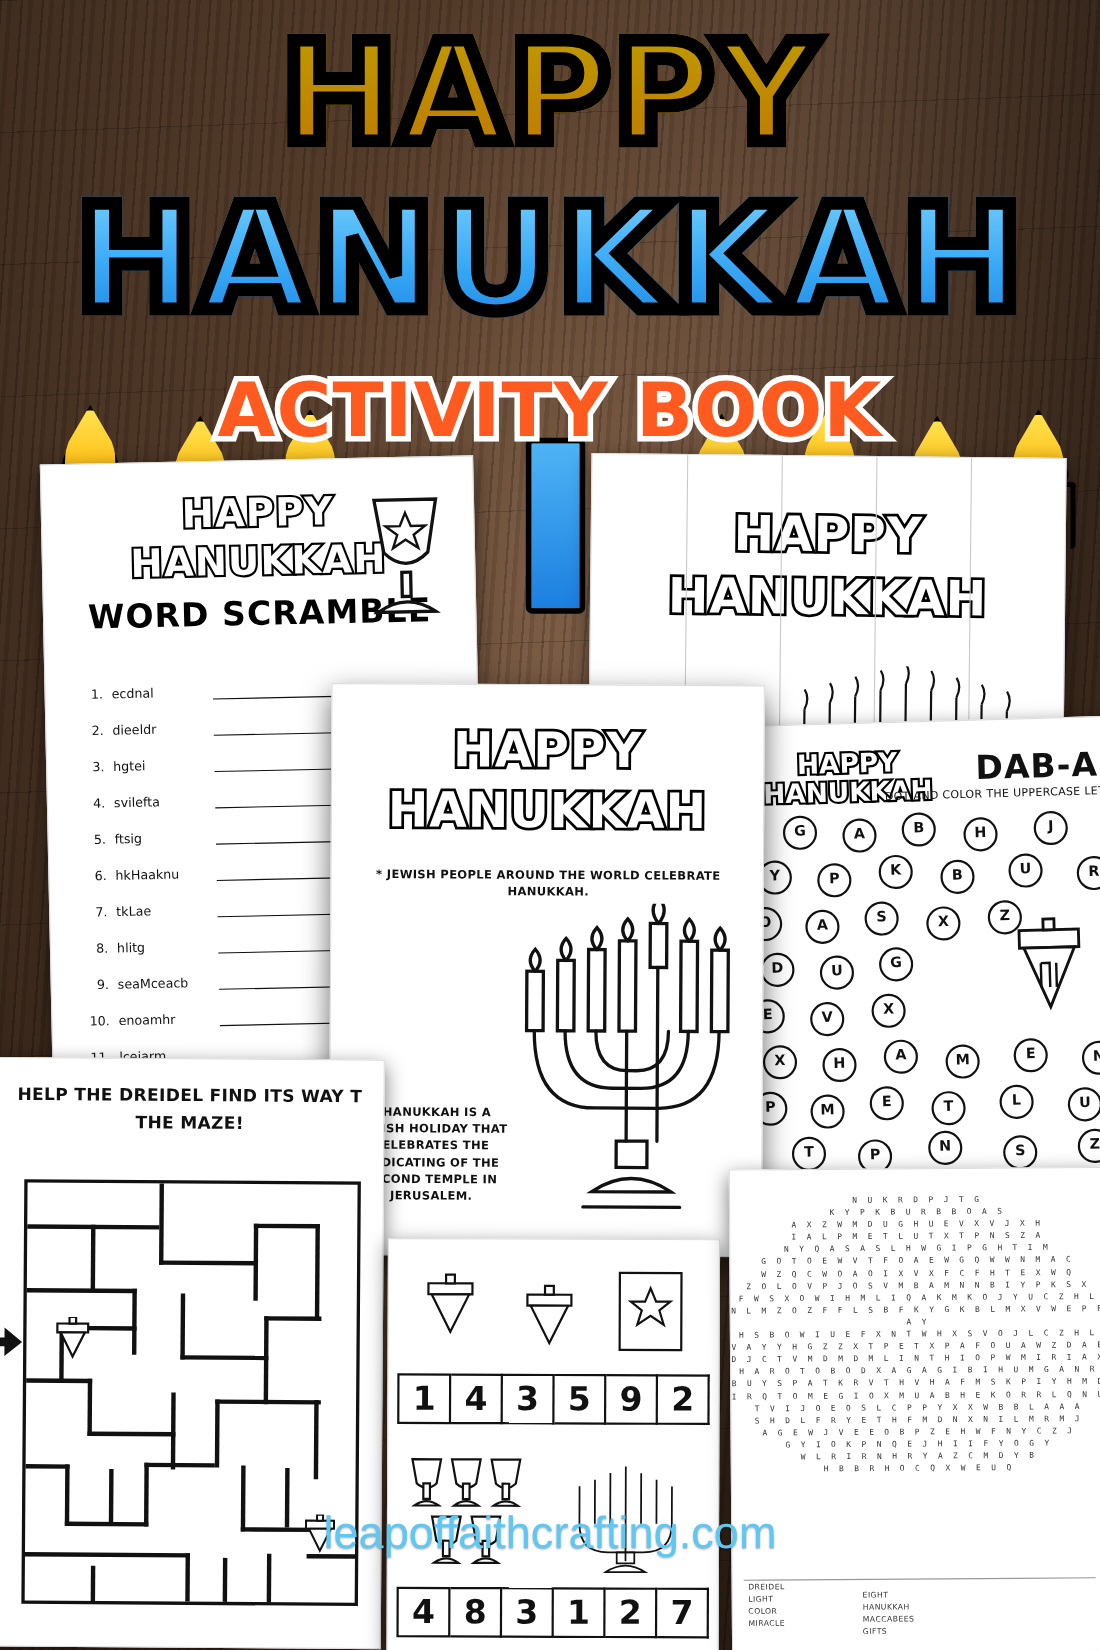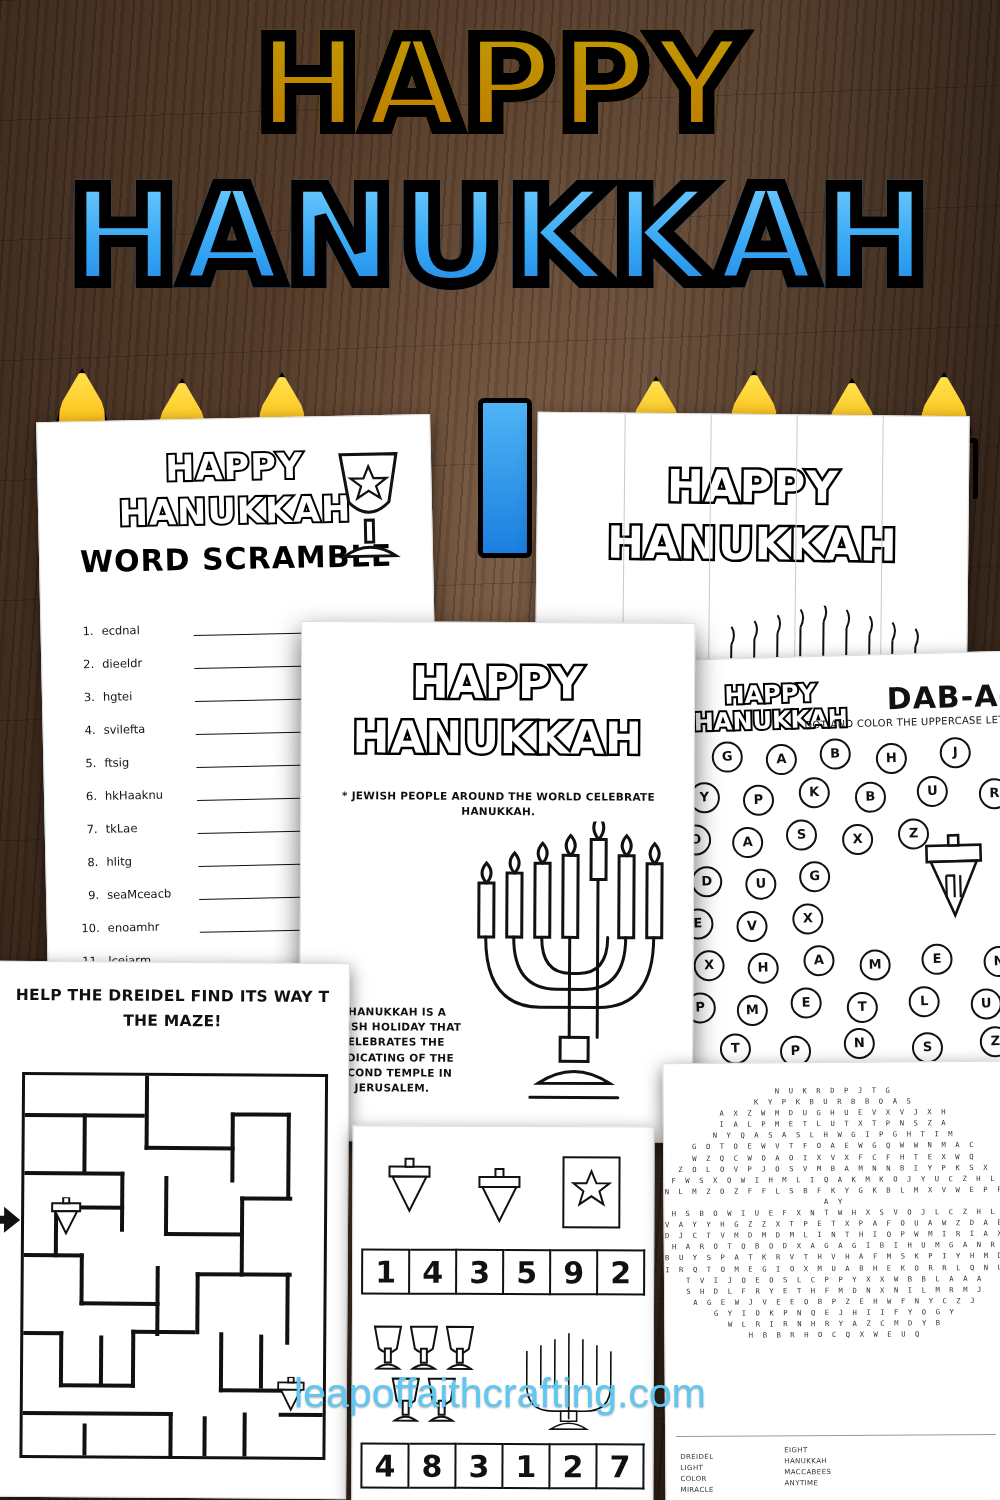--- a/index.html
+++ b/index.html
@@ -163,20 +163,21 @@
 
   <div class="flame" style="left:916px;top:12px;"></div>
   <div class="cbody" style="left:910px;top:78px;height:56px;border-bottom:none;"></div>
 
   <div style="position:absolute;left:478px;top:38px;width:44px;height:150px;background:linear-gradient(180deg,#4fb4f5,#1b7fe0);border:5px solid #000;border-radius:6px;"></div>
 </div>
 
 <div class="title-wrap">
   <div class="t-happy"><span>HAPPY</span></div>
   <div class="t-han"><span>HANUKKAH</span></div>
+  <div class="t-act"><span>ACTIVITY BOOK</span></div>
 </div>
 
 <div class="sheet ink" id="p-scramble">
   <div class="ws-title ws-l1">HAPPY</div>
   <div class="ws-title ws-l2">HANUKKAH</div>
   <div class="ws-title ws-l3">WORD SCRAMBLE</div>
 
   <svg class="cup" viewBox="0 0 88 120">
     <path d="M16 10 H72 L64 58 Q44 78 24 58 Z" fill="#fff" stroke="#111" stroke-width="3"></path>
     <rect x="40" y="76" width="8" height="22" fill="#fff" stroke="#111" stroke-width="3"></rect>
@@ -521,30 +522,30 @@
     <div class="wsg">I R Q T O M E G I O X M U A B H E K O R R L Q N U</div>
     <div class="wsg">T V I J O E O S L C P P Y X X W B B L A A A</div>
     <div class="wsg">S H D L F R Y E T H F M D N X N I L M R M J</div>
     <div class="wsg">A G E W J V E E O B P Z E H W F N Y C Z J</div>
     <div class="wsg">G Y I O K P N Q E J H I I F Y O G Y</div>
     <div class="wsg">W L R I R N H R Y A Z C M D Y B</div>
     <div class="wsg">H B B R H O C Q X W E U Q</div>
   </div>
 
   <div style="position:absolute;left:10px;top:372px;width:320px;border-top:1px solid #999;"></div>
-  <div style="position:absolute;left:14px;top:388px;width:80px;">
+  <div style="position:absolute;left:14px;top:374px;width:80px;">
     <div class="wsw">DREIDEL</div>
     <div class="wsw">LIGHT</div>
     <div class="wsw">COLOR</div>
     <div class="wsw">MIRACLE</div>
   </div>
   <div style="position:absolute;left:118px;top:382px;width:100px;">
     <div class="wsw">EIGHT</div>
     <div class="wsw">HANUKKAH</div>
     <div class="wsw">MACCABEES</div>
-    <div class="wsw">ANYTIME</div>
+    <div class="wsw">GIFTS</div>
   </div>
   <div style="position:absolute;left:-52px;top:382px;width:80px;">
     <div class="wsw">ORAH</div>
   </div>
 </div>
 
 <div class="wm">leapoffaithcrafting.com</div>
 
 </body></html>

